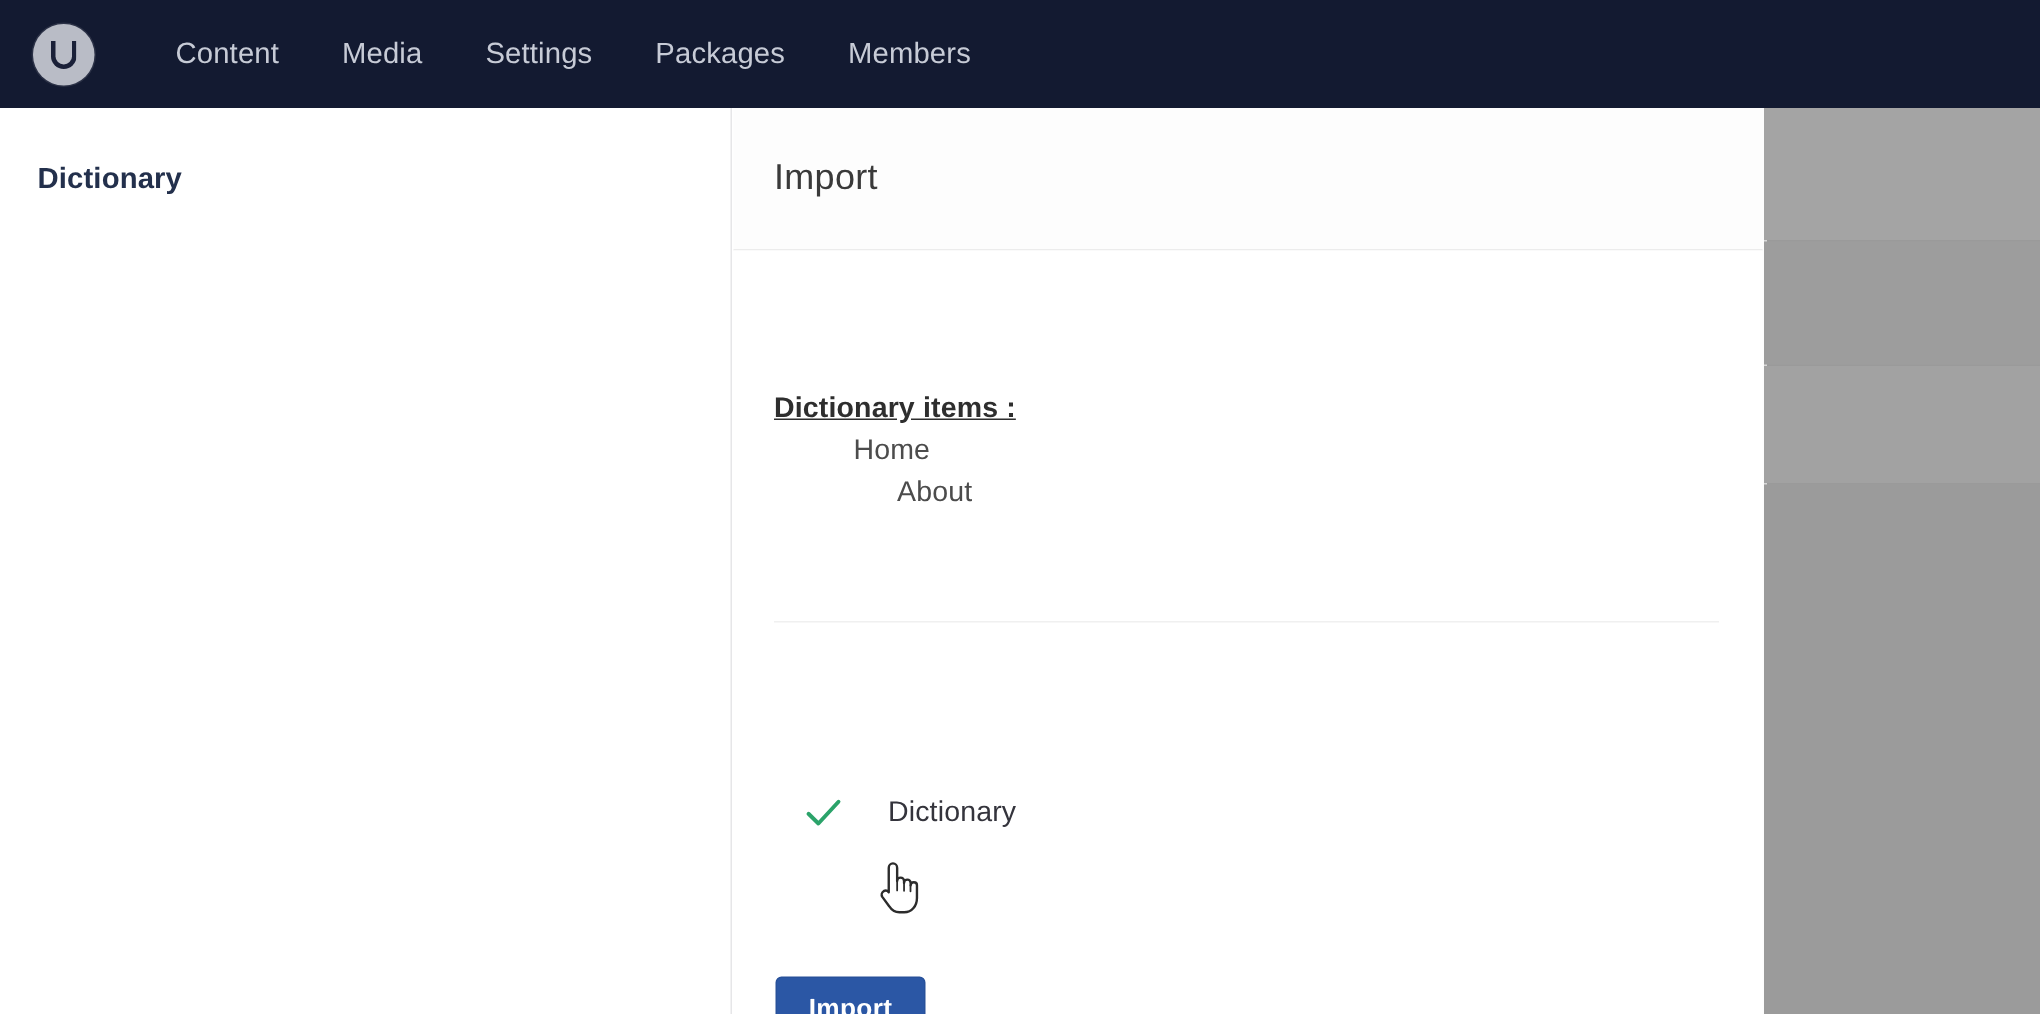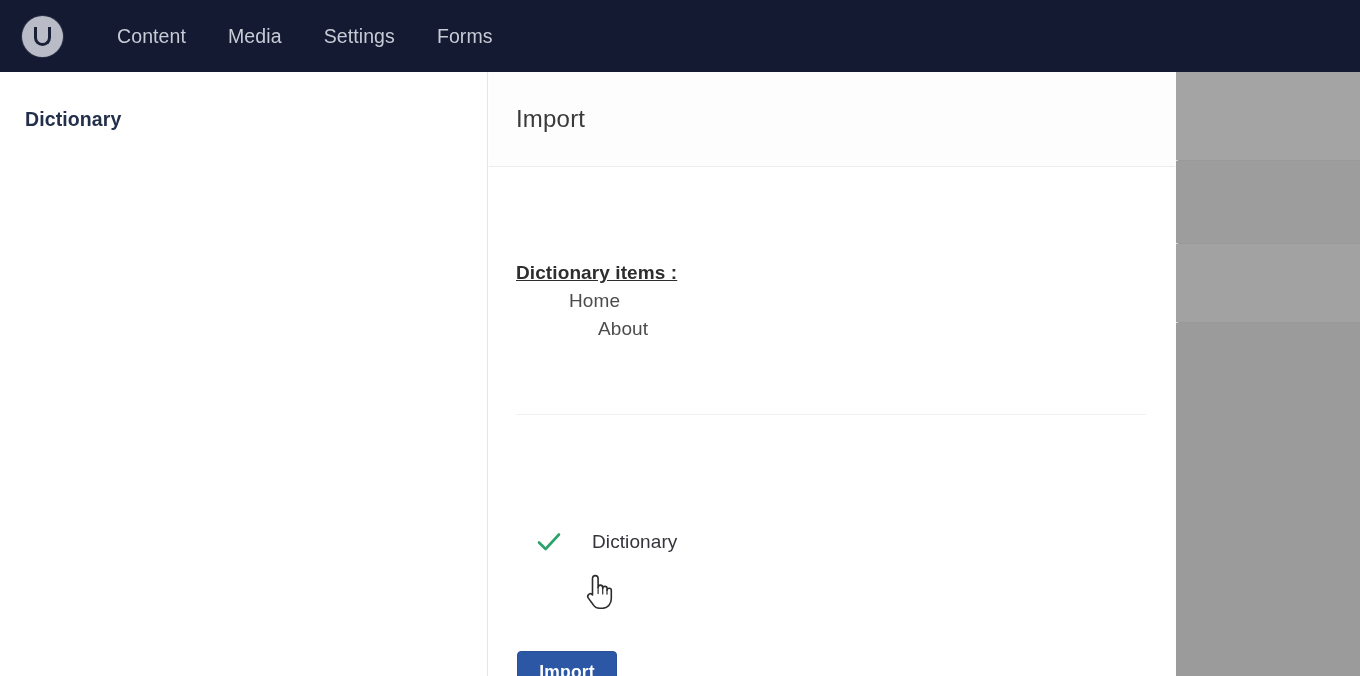--- a/index.html
+++ b/index.html
@@ -289,21 +289,24 @@
         <div class="nav-item">
           <span>Content</span>
         </div>
         <div class="nav-item">
           <span>Media</span>
         </div>
         <div class="nav-item">
           <span>Settings</span>
         </div>
         <div class="nav-item">
-          <span>Forms</span>
+          <span>Packages</span>
+        </div>
+        <div class="nav-item">
+          <span>Members</span>
         </div>
       </div>
 
     </div>
   </div>
 
   <div class="sidebar">
     <div class="sidebar-heading">Dictionary</div>
   </div>
 

